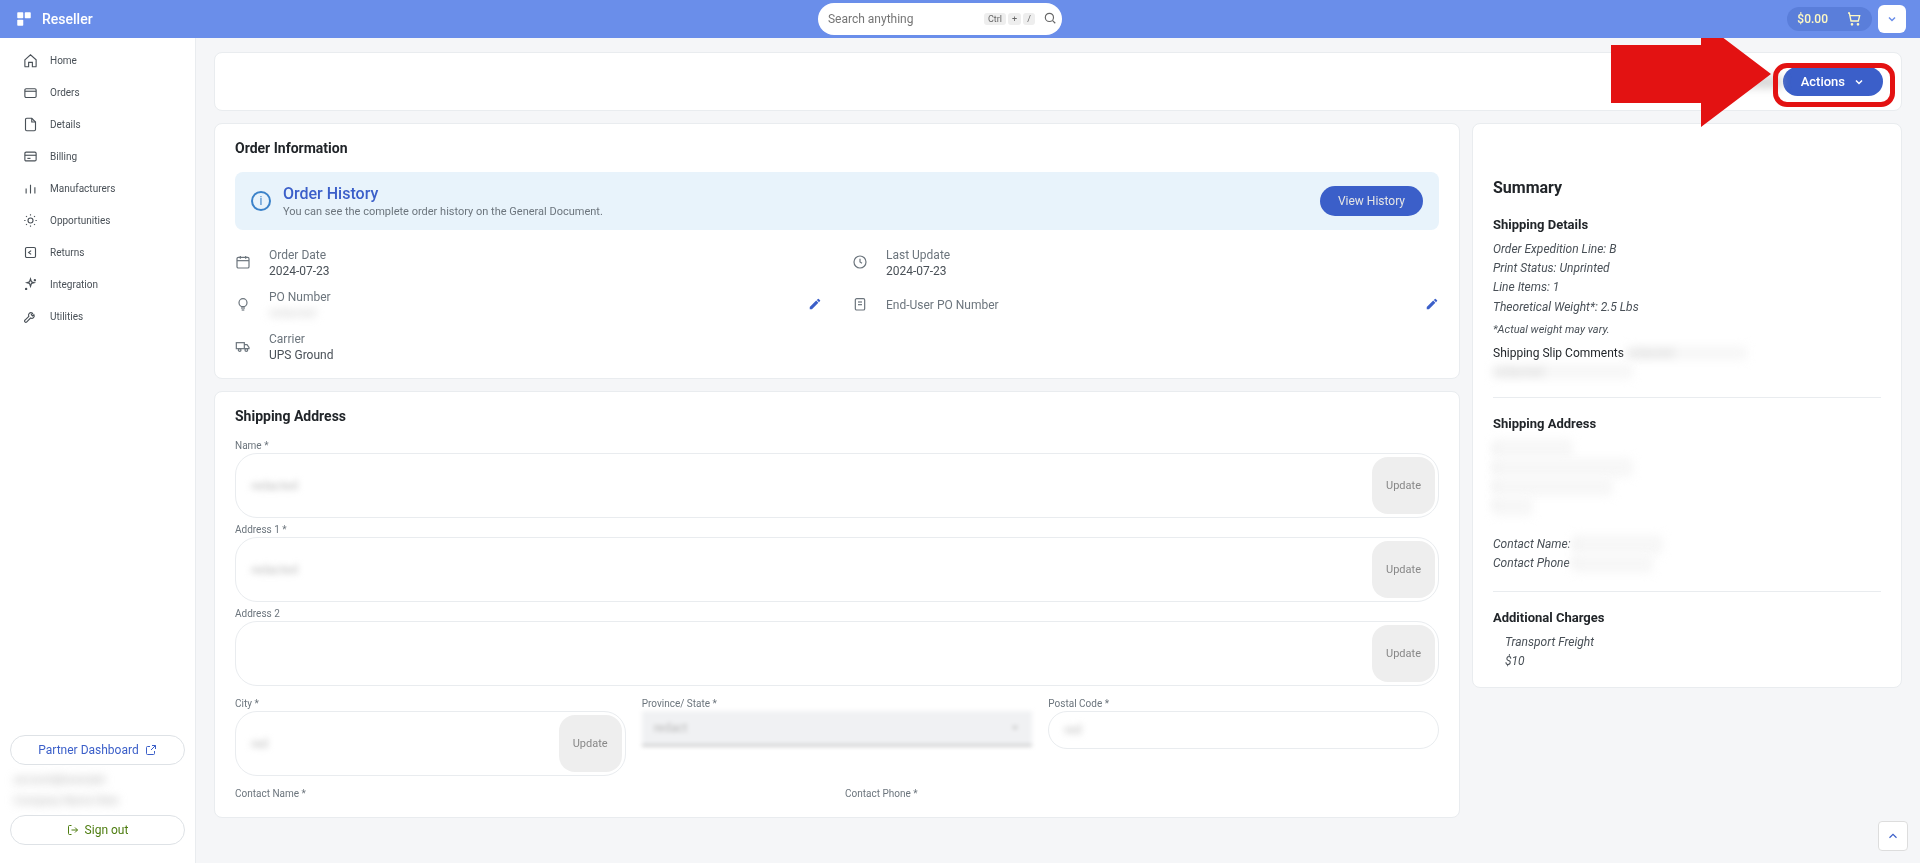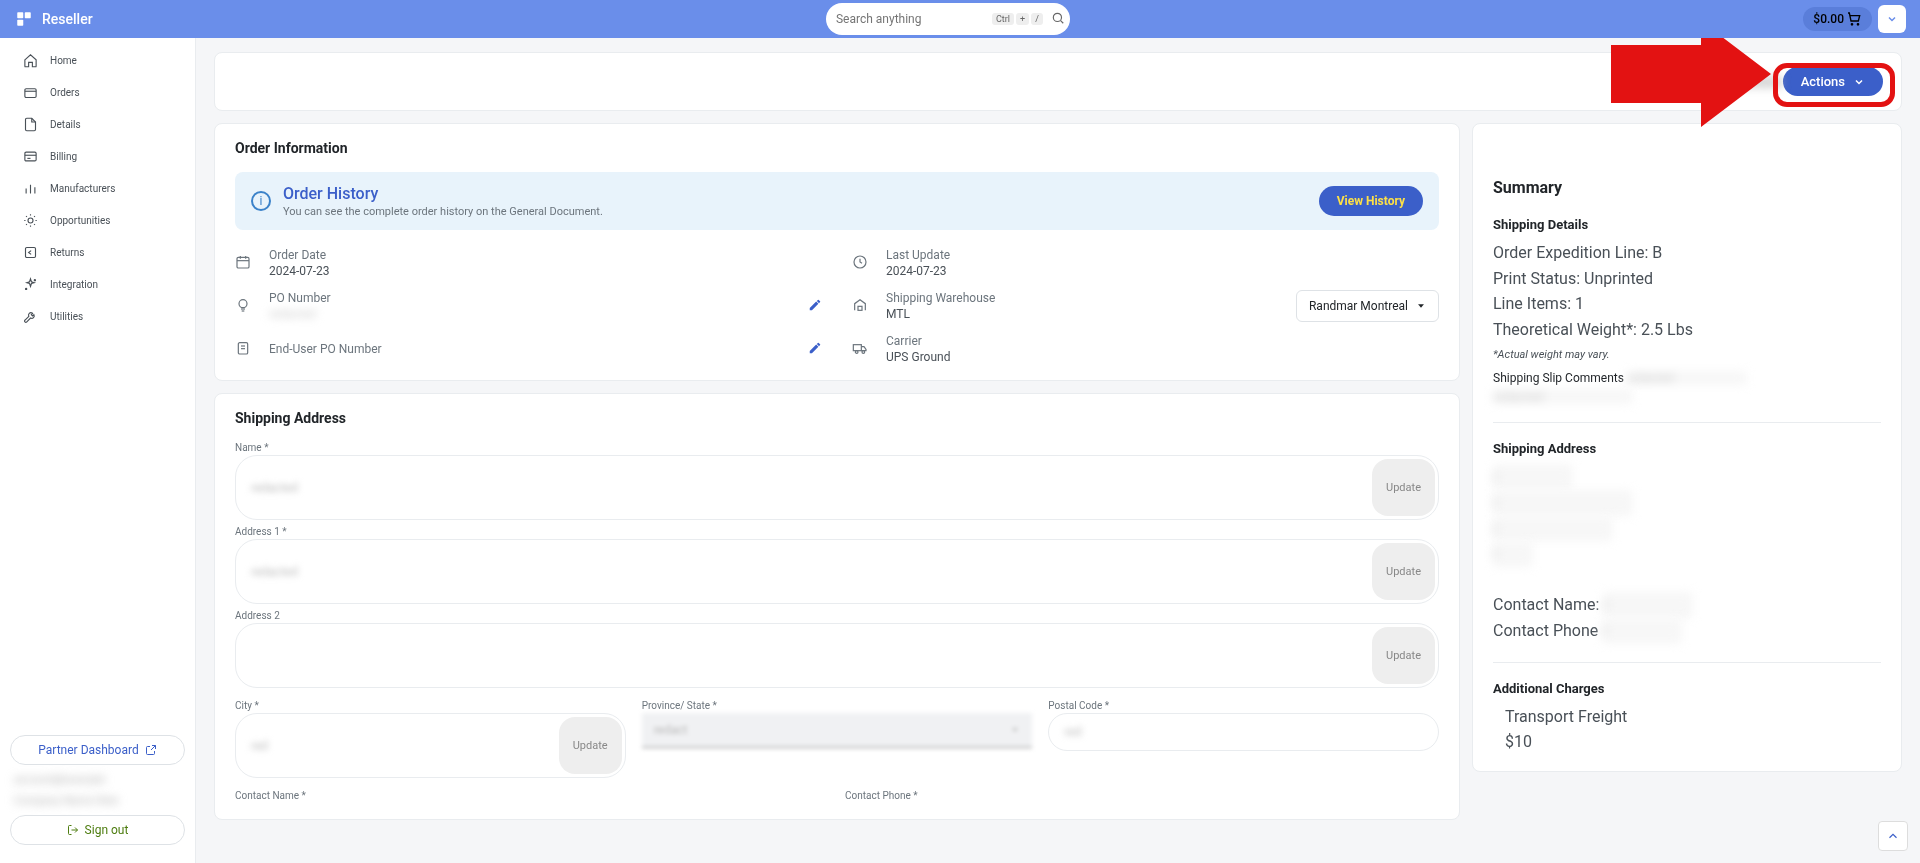--- a/index.html
+++ b/index.html
@@ -10,21 +10,21 @@
 .logo-wrap { display: flex; align-items: center; gap: 8px; }
 .logo-icon { width: 20px; height: 20px; display: flex; align-items: center; justify-content: center; }
 .logo-icon svg { fill: white; }
 .logo-text { font-size: 14px; font-weight: 500; }
 .search-wrap { margin: 0 auto; background: white; border-radius: 18px; height: 30px; width: 244px; display: flex; align-items: center; padding: 16px 10px; color: #666; position: relative; }
 .search-input { border: none; outline: none; flex: 1; font-size: 12px; background: transparent; }
 .search-kbd { display: flex; gap: 2px; margin-right: 8px; }
 .kbd { background: #eee; border-radius: 3px; padding: 1px 4px; font-size: 9px; color: #666; }
 .search-icon { color: #666; }
 .header-right { display: flex; align-items: center; gap: 6px; }
-.cart-btn { background: #5a7eda; color: #000000; border-radius: 14px; padding: 4px 10px; display: flex; align-items: center; gap: 2px; font-size: 12px; font-weight: 500; cursor: pointer; }
+.cart-btn { background: #5a7eda; color: #fef9c3; border-radius: 14px; padding: 4px 10px; display: flex; align-items: center; gap: 18px; font-size: 12px; font-weight: 500; cursor: pointer; }
 .chev-btn { background: white; width: 28px; height: 28px; border-radius: 6px; display: flex; align-items: center; justify-content: center; cursor: pointer; color: #6a8eea; }
 
 
 .layout { display: flex; height: calc(100vh - 38px); }
 .sidebar { width: 196px; background: white; border-right: 1px solid #e9ecef; display: flex; flex-direction: column; }
 .nav { padding: 6px 0; flex: 1; }
 .nav-item { display: flex; align-items: center; gap: 12px; padding: 8px 22px; cursor: pointer; color: #495057; font-size: 10px; }
 .nav-icon { width: 16px; height: 16px; display: flex; align-items: center; justify-content: center; color: #495057; }
 .sidebar-bottom { padding: 10px; }
 .pill-btn { border: 1px solid #dee2e6; border-radius: 20px; padding: 7px 14px; display: flex; align-items: center; justify-content: center; gap: 6px; margin-bottom: 8px; color: #3b5fc9; cursor: pointer; font-size: 12px; background: white; }
@@ -51,21 +51,21 @@
 .col-right { width: 430px; }
 
 .card { background: white; border-radius: 8px; border: 1px solid #e9ecef; padding: 16px 20px; margin-bottom: 12px; }
 .card-title { font-size: 14px; font-weight: 700; margin-bottom: 16px; }
 
 .info-banner { background: #e8f3fb; border-radius: 8px; padding: 12px 16px; display: flex; align-items: center; gap: 12px; margin-bottom: 18px; }
 .info-icon { width: 20px; height: 20px; border: 2px solid #3b82c9; border-radius: 50%; display: flex; align-items: center; justify-content: center; color: #3b82c9; font-size: 12px; flex-shrink: 0; }
 .info-text { flex: 1; }
 .info-text .tt { color: #3b5fc9; font-size: 16px; font-weight: 500; }
 .info-text .dd { color: #6c757d; font-size: 11px; margin-top: 2px; }
-.view-hist { background: #3b5fc9; color: #fde047; border-radius: 20px; padding: 8px 18px; font-size: 12px; font-weight: 700; cursor: pointer; }
+.view-hist { background: #3b5fc9; color: #e5e5e5; border-radius: 20px; padding: 8px 18px; font-size: 12px; font-weight: 400; cursor: pointer; }
 
 .info-grid { display: grid; grid-template-columns: 1fr 1fr; gap: 12px 30px; }
 .info-row { display: flex; align-items: center; gap: 16px; }
 .info-ic { width: 18px; color: #6c757d; }
 .info-body { flex: 1; }
 .info-lbl { font-size: 12px; color: #6c757d; }
 .info-val { font-size: 12px; color: #495057; margin-top: 2px; }
 .info-val.blur { filter: blur(4px); color: #ccc; min-height: 14px; }
 .edit-ic { color: #3b5fc9; cursor: pointer; }
 .wh-select { border: 1px solid #dee2e6; background: white; border-radius: 6px; padding: 8px 12px; display: flex; align-items: center; gap: 8px; font-size: 12px; cursor: pointer; }
@@ -75,21 +75,21 @@
 .input-row { display: flex; align-items: center; gap: 0; border: 1px solid #e9ecef; border-radius: 22px; padding: 3px; margin-bottom: 6px; background: white; }
 .input-row input { border: none; outline: none; flex: 1; padding: 8px 12px; font-size: 12px; background: transparent; filter: blur(3px); color: #bbb; }
 .update-btn { background: #eee; color: #888; border-radius: 16px; padding: 22px 14px; font-size: 11px; cursor: pointer; }
 .form-three { display: grid; grid-template-columns: 1fr 1fr 1fr; gap: 16px; }
 .form-two { display: grid; grid-template-columns: 1fr 1fr; gap: 16px; }
 .state-sel { background: #f0f1f3; border-bottom: 1px solid #888; padding: 10px 12px; display: flex; align-items: center; justify-content: space-between; font-size: 12px; cursor: pointer; filter: blur(2px); color:#bbb; }
 
 
 .sum-title { font-size: 16px; font-weight: 700; margin-bottom: 20px; margin-top: 38px; }
 .sub-title { font-size: 13px; font-weight: 700; margin-bottom: 8px; }
-.sum-body { font-size: 16px; color: #495057; line-height: 1.6; }
+.sum-body { font-size: 12px; color: #495057; line-height: 1.6; font-style: italic; }
 .sum-note { font-style: italic; font-size: 11px; color: #495057; margin-top: 6px; }
 .sum-hr { border: none; border-top: 1px solid #e9ecef; margin: 18px 0; }
 .sum-blur { filter: blur(5px); color: #ccc; background: #f7f7f7; border-radius: 4px; min-height: 14px; display: inline-block; }
 .sum-blur.wide { width: 120px; }
 .sum-blur.wider { width: 140px; }
 
 .scroll-top { position: fixed; right: 12px; bottom: 12px; width: 30px; height: 30px; background: white; border: 1px solid #ddd; border-radius: 4px; display: flex; align-items: center; justify-content: center; color: #3b5fc9; cursor: pointer; }
 </style>
 </head>
 <body>
@@ -310,36 +310,20 @@
               <div class="info-body">
                 <div class="info-lbl">PO Number</div>
                 <div class="info-val blur">redacted</div>
               </div>
               <span class="edit-ic"><svg width="14" height="14" viewBox="0 0 24 24" fill="currentColor">
                     <path d="M3 17.25V21h3.75L17.81 9.94l-3.75-3.75L3 17.25zM20.71 7.04a1 1 0 000-1.41l-2.34-2.34a1 1 0 00-1.41 0l-1.83 1.83 3.75 3.75 1.83-1.83z"></path>
                   </svg></span>
             </div>
             <div class="info-row">
               <span class="info-ic"><svg width="16" height="16" viewBox="0 0 24 24" fill="none" stroke="currentColor" stroke-width="1.8">
-                    <path d="M4 20V10l8-6 8 6v10"></path>
-                    <rect x="9" y="14" width="6" height="6"></rect>
-                  </svg></span>
-              <div class="info-body">
-                <div class="info-lbl">Shipping Warehouse</div>
-                <div class="info-val">MTL</div>
-              </div>
-              <div class="wh-select">
-                <span>Randmar Montreal</span>
-                <svg width="10" height="10" viewBox="0 0 24 24" fill="currentColor">
-                    <polygon points="5 8 19 8 12 16"></polygon>
-                  </svg>
-              </div>
-            </div>
-            <div class="info-row">
-              <span class="info-ic"><svg width="16" height="16" viewBox="0 0 24 24" fill="none" stroke="currentColor" stroke-width="1.8">
                     <rect x="5" y="4" width="14" height="17" rx="2"></rect>
                     <line x1="9" y1="9" x2="15" y2="9"></line>
                     <line x1="9" y1="13" x2="15" y2="13"></line>
                   </svg></span>
               <div class="info-body">
                 <div class="info-lbl">End-User PO Number</div>
               </div>
               <span class="edit-ic"><svg width="14" height="14" viewBox="0 0 24 24" fill="currentColor">
                     <path d="M3 17.25V21h3.75L17.81 9.94l-3.75-3.75L3 17.25zM20.71 7.04a1 1 0 000-1.41l-2.34-2.34a1 1 0 00-1.41 0l-1.83 1.83 3.75 3.75 1.83-1.83z"></path>
                   </svg></span>

